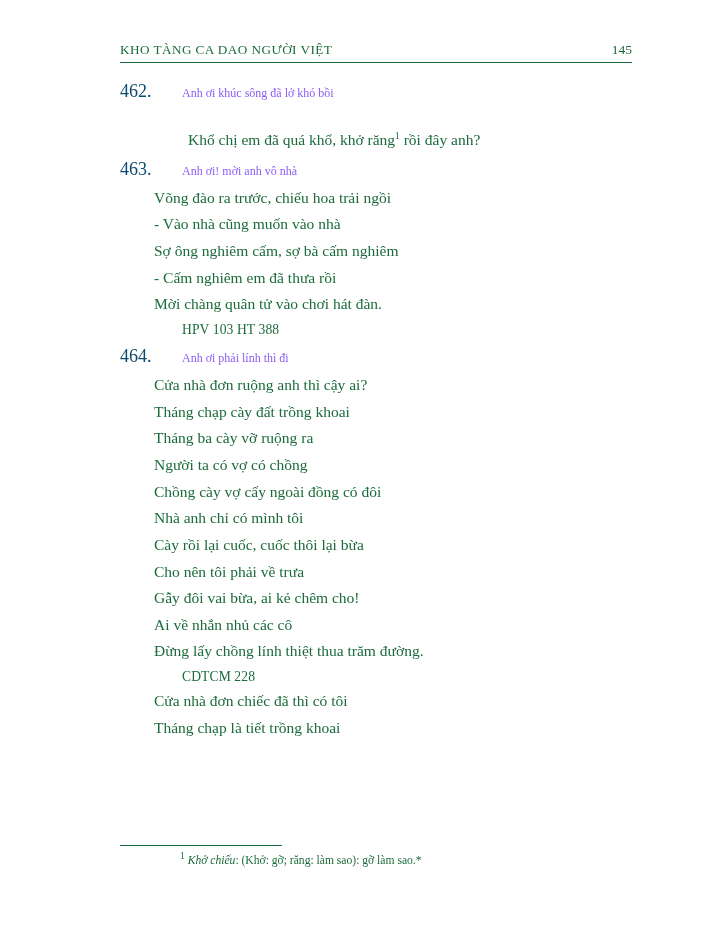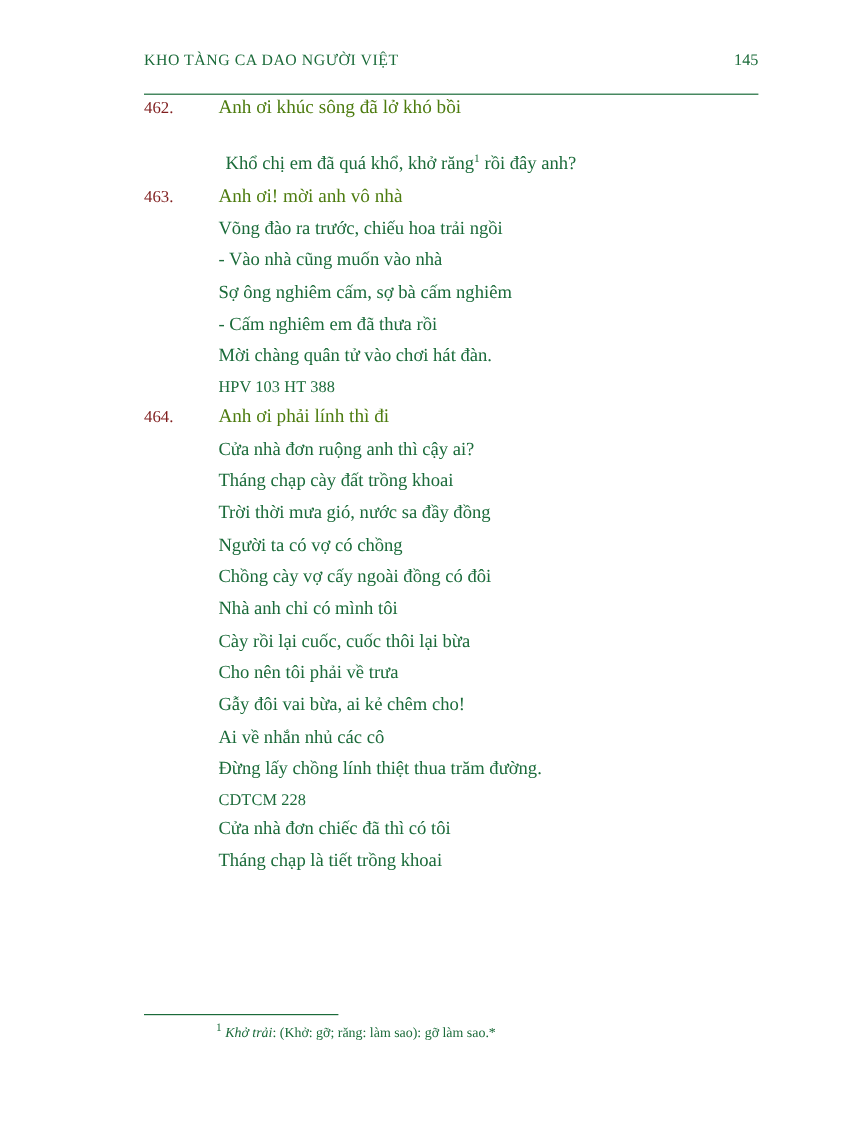--- a/index.html
+++ b/index.html
@@ -24,21 +24,21 @@
   }
   .header {
     position: absolute;
     left: 120px;
     top: 42px;
     width: 512px;
     display: flex;
     align-items: baseline;
     justify-content: space-between;
     border-bottom: 1.4px solid #1b6b3a;
-    padding-bottom: 20px;
+    padding-bottom: 4px;
   }
   .header-title {
     font-size: 13.2px;
     letter-spacing: 0.45px;
     color: #1b6b3a;
     font-family: "Liberation Serif", serif;
   }
   .header-page {
     font-size: 13.5px;
     color: #1b6b3a;
@@ -52,31 +52,31 @@
   .entry {
     position: relative;
   }
   .entry-head {
     display: flex;
     align-items: baseline;
   }
   .entry-num {
     width: 62px;
     flex: 0 0 62px;
-    color: #7f1d1d;
-    font-size: 14px;
+    color: #0c4a6e;
+    font-size: 18px;
     font-family: "Liberation Serif", serif;
   }
   .entry-first {
-    font-size: 16px;
-    color: #4d7c0f;
+    font-size: 12px;
+    color: #8b5cf6;
     white-space: nowrap;
   }
   .line {
-    margin-left: 62px;
+    margin-left: 34px;
     font-size: 15.5px;
     color: #1b6b3a;
     line-height: 1.72;
     white-space: nowrap;
   }
   .line.indent-extra {
     margin-left: 68px;
     margin-top: 20px;
   }
   .entry-head {
@@ -147,21 +147,21 @@
       <div class="source">HPV 103 HT 388</div>
     </div>
 
     <div class="entry">
       <div class="entry-head">
         <span class="entry-num">464.</span>
         <span class="entry-first">Anh ơi phải lính thì đi</span>
       </div>
       <div class="line">Cửa nhà đơn ruộng anh thì cậy ai?</div>
       <div class="line">Tháng chạp cày đất trồng khoai</div>
-      <div class="line">Trời thời mưa gió, nước sa đầy đồng</div>
+      <div class="line">Tháng ba cày vỡ ruộng ra</div>
       <div class="line">Người ta có vợ có chồng</div>
       <div class="line">Chồng cày vợ cấy ngoài đồng có đôi</div>
       <div class="line">Nhà anh chỉ có mình tôi</div>
       <div class="line">Cày rồi lại cuốc, cuốc thôi lại bừa</div>
       <div class="line">Cho nên tôi phải về trưa</div>
       <div class="line">Gẫy đôi vai bừa, ai kẻ chêm cho!</div>
       <div class="line">Ai về nhắn nhủ các cô</div>
       <div class="line">Đừng lấy chồng lính thiệt thua trăm đường.</div>
       <div class="source">CDTCM 228</div>
     </div>
@@ -170,17 +170,17 @@
       <div class="line">Cửa nhà đơn chiếc đã thì có tôi</div>
       <div class="line">Tháng chạp là tiết trồng khoai</div>
     </div>
 
   </div>
 
   <div class="footnote-area">
     <div class="footnote-rule"></div>
     <div class="footnote-text">
       <sup class="fn">1</sup>
-      <em>Khở trải</em><span>: (Khở: gỡ; răng: làm sao): gỡ làm sao.*</span>
+      <em>Khở chiếu</em><span>: (Khở: gỡ; răng: làm sao): gỡ làm sao.*</span>
     </div>
   </div>
 
 </div>
 
 </body></html>

